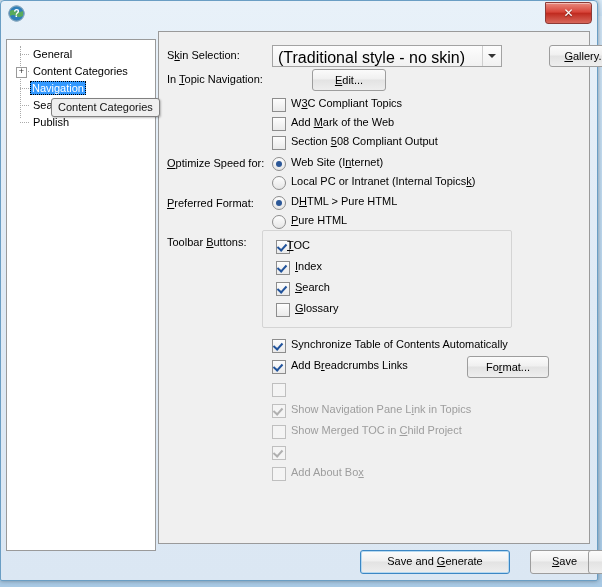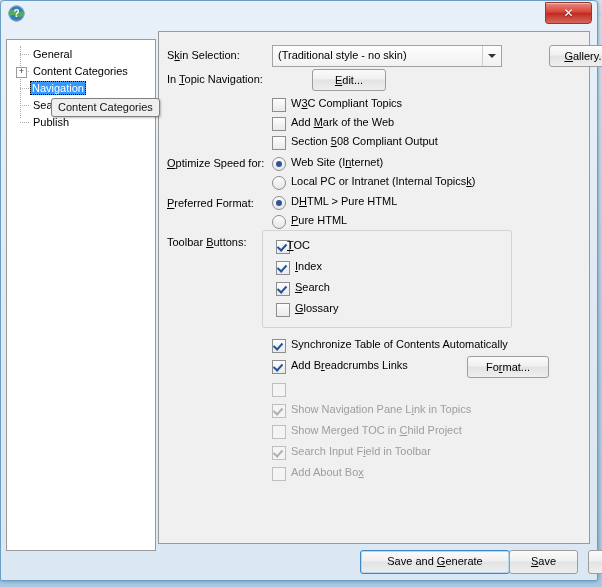--- a/index.html
+++ b/index.html
@@ -62,21 +62,21 @@
   
   #main-panel{position:absolute;left:157px;top:6px;width:430px;height:511px;
     background:#f0f0f0;border:1px solid #9a9a9a;}
 
   .row-label{position:absolute;font-size:11px;color:#000;white-space:nowrap;}
 
   
   #skin-combo{position:absolute;left:113px;top:13px;width:228px;height:20px;
     border:1px solid #a3a3a3;background:linear-gradient(180deg,#fdfdfd 0%,#f1f1f1 100%);
     cursor:pointer;}
-  #skin-combo .val{position:absolute;left:5px;top:3px;font-size:11px;white-space:nowrap;}
+  #skin-combo .val{position:absolute;left:5px;top:3px;font-size:16px;white-space:nowrap;}
   #skin-combo .arrowbox{position:absolute;right:0;top:0;width:18px;height:20px;
     border-left:1px solid #cfcfcf;}
   #skin-combo .arrow{position:absolute;left:5px;top:8px;width:0;height:0;
     border-left:4px solid transparent;border-right:4px solid transparent;border-top:4px solid #333;}
 
   .btn{position:absolute;border:1px solid #9d9d9d;border-radius:3px;
     background:linear-gradient(180deg,#fbfbfb 0%,#f0f0f0 45%,#e3e3e3 50%,#eeeeee 100%);
     font-size:11px;text-align:center;cursor:pointer;color:#000;margin-left:40px;}
 
   
@@ -96,21 +96,21 @@
 
   
   #toolbar-box{position:absolute;left:103px;top:6px;width:248px;height:96px;
     border:1px solid #d4d4d4;background:#f0f0f0;border-radius:2px;}
 
   
   #footer{position:absolute;left:0;top:539px;width:596px;height:40px;}
   #btn-savegen{left:319px;top:10px;width:148px;height:22px;
     border:1px solid #3c87c4;border-radius:3px;
     box-shadow:0 0 0 1px #b5d8f0 inset;}
-  #btn-save{left:468px;top:10px;width:67px;height:22px;}
+  #btn-save{left:489px;top:10px;width:67px;height:22px;}
   #btn-cancel{left:547px;top:10px;width:67px;height:22px;}
   .btnlabel{display:block;line-height:20px;}
 </style>
 </head>
 <body>
 
 <div id="backdrop">
   <div class="blurbar"></div>
   <div class="ghost" style="left:182px;top:2px;width:62px;height:9px;"></div>
   <div class="ghost" style="left:268px;top:3px;width:72px;height:8px;"></div>
@@ -237,21 +237,20 @@
 
       <div class="cb dis" style="left:113px;top:351px;"></div>
 
       <div class="cb dis checked" style="left:113px;top:372px;"></div>
       <div class="opt-label dis" style="left:132px;top:371px;"><span>Show Navigation Pane L</span><u>i</u><span>nk in Topics</span></div>
 
       <div class="cb dis" style="left:113px;top:393px;"></div>
       <div class="opt-label dis" style="left:132px;top:392px;"><span>Show Merged TOC in </span><u>C</u><span>hild Project</span></div>
 
       <div class="cb dis checked" style="left:113px;top:414px;"></div>
-      <div class="opt-label dis" style="left:132px;top:413px;"><span>Search Input F</span><u>i</u><span>eld in Toolbar</span></div>
 
       <div class="cb dis" style="left:113px;top:435px;"></div>
       <div class="opt-label dis" style="left:132px;top:434px;"><span>Add About Bo</span><u>x</u><span></span></div>
 
     </div>
 
     <div id="tooltip">Content Categories</div>
 
   </div>
 

